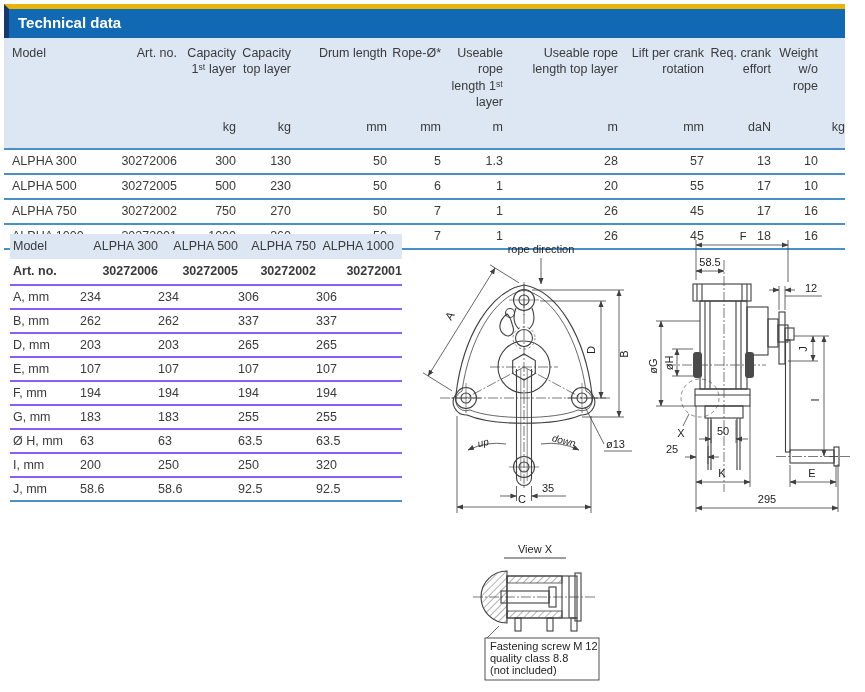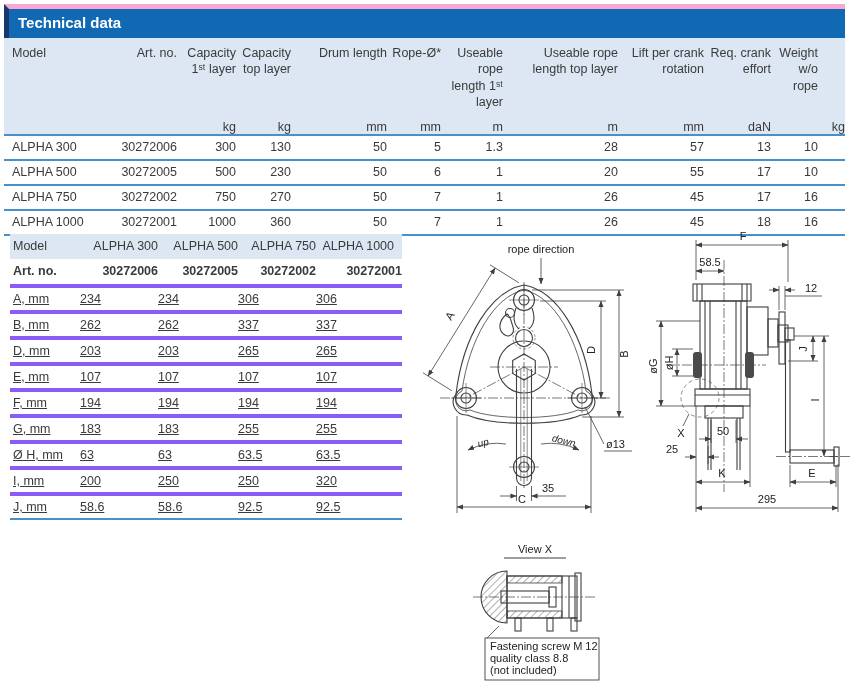--- a/index.html
+++ b/index.html
@@ -1,41 +1,41 @@
 <!DOCTYPE html>
 <html><head>
 <meta charset="utf-8">
 <style>
   html,body{margin:0;padding:0;background:#fff;}
   .page{position:relative;width:865px;height:692px;background:#fff;overflow:hidden;
         font-family:"Liberation Sans","DejaVu Sans",sans-serif;color:#3a3a3a;}
-  .panel-title{background:#1169b4;border-top:5px solid #f9a8d4;border-left:5px solid #17386e;
+  .panel-title{background:#1169b4;border-top:5px solid #eab308;border-left:5px solid #17386e;
         color:#fff;font-weight:bold;font-size:15px;padding:3px 0 5px 9px;line-height:21px;}
   
   .tech-section{position:absolute;left:4px;top:4px;width:841px;}
   table.tech{width:841px;border-collapse:collapse;table-layout:fixed;font-size:12.5px;border-bottom:2px solid #4a90c8;}
   .tech thead tr{background:#dce7f3;}
   .tech th{font-weight:normal;text-align:right;vertical-align:top;padding:7px 0 0 0;
            white-space:pre-line;line-height:1.3;color:#3a3a3a;}
   .tech th.c0{text-align:left;padding-left:8px;}
-  .tech tr.units td{text-align:right;padding:10px 0 0 0;}
+  .tech tr.units td{text-align:right;padding:10px 0 14px 0;}
   .tech tbody tr{border-top:2px solid #4a90c8;}
   .tech tbody td{text-align:right;padding:4px 0 5px 0;}
   .tech tbody td:first-child{text-align:left;padding-left:8px;}
   .tech th:last-child,.tech td:last-child{padding-right:27px;}
   .footnote{position:absolute;left:13px;top:192px;font-size:12px;color:#3a3a3a;}
   
   .dims-section{position:absolute;left:10px;top:234px;width:392px;}
   table.dims{width:392px;border-collapse:collapse;table-layout:fixed;font-size:12.5px;border-bottom:2px solid #4a90c8;}
   .dims thead tr.model-row{background:#dce7f3;}
   .dims th{font-weight:normal;text-align:right;padding:5px 0 6px 0;color:#3a3a3a;}
   .dims th.c0{text-align:left;padding-left:3px;}
   .dims tr.art-row td{font-weight:bold;text-align:right;padding:5px 0 6px 0;}
   .dims tr.art-row td:first-child{text-align:left;padding-left:3px;}
-  .dims tbody tr{border-top:4px solid #8b5cf6;text-decoration:underline;}
+  .dims tbody tr{border-top:2px solid #8b5cf6;}
   .dims tbody td{text-align:left;padding:4px 0 4px 0;}
   .dims tbody td:first-child{text-align:left;padding-left:3px;}
   .dims th:last-child,.dims td:last-child{padding-right:8px;}
   
   .drawing{position:absolute;}
   #front-view{left:420px;top:238px;}
   #side-view{left:648px;top:224px;}
   #view-x{left:447px;top:538px;}
   svg{display:block;}
   svg text{font-family:"Liberation Sans","DejaVu Sans",sans-serif;fill:#222;font-size:11px;}

